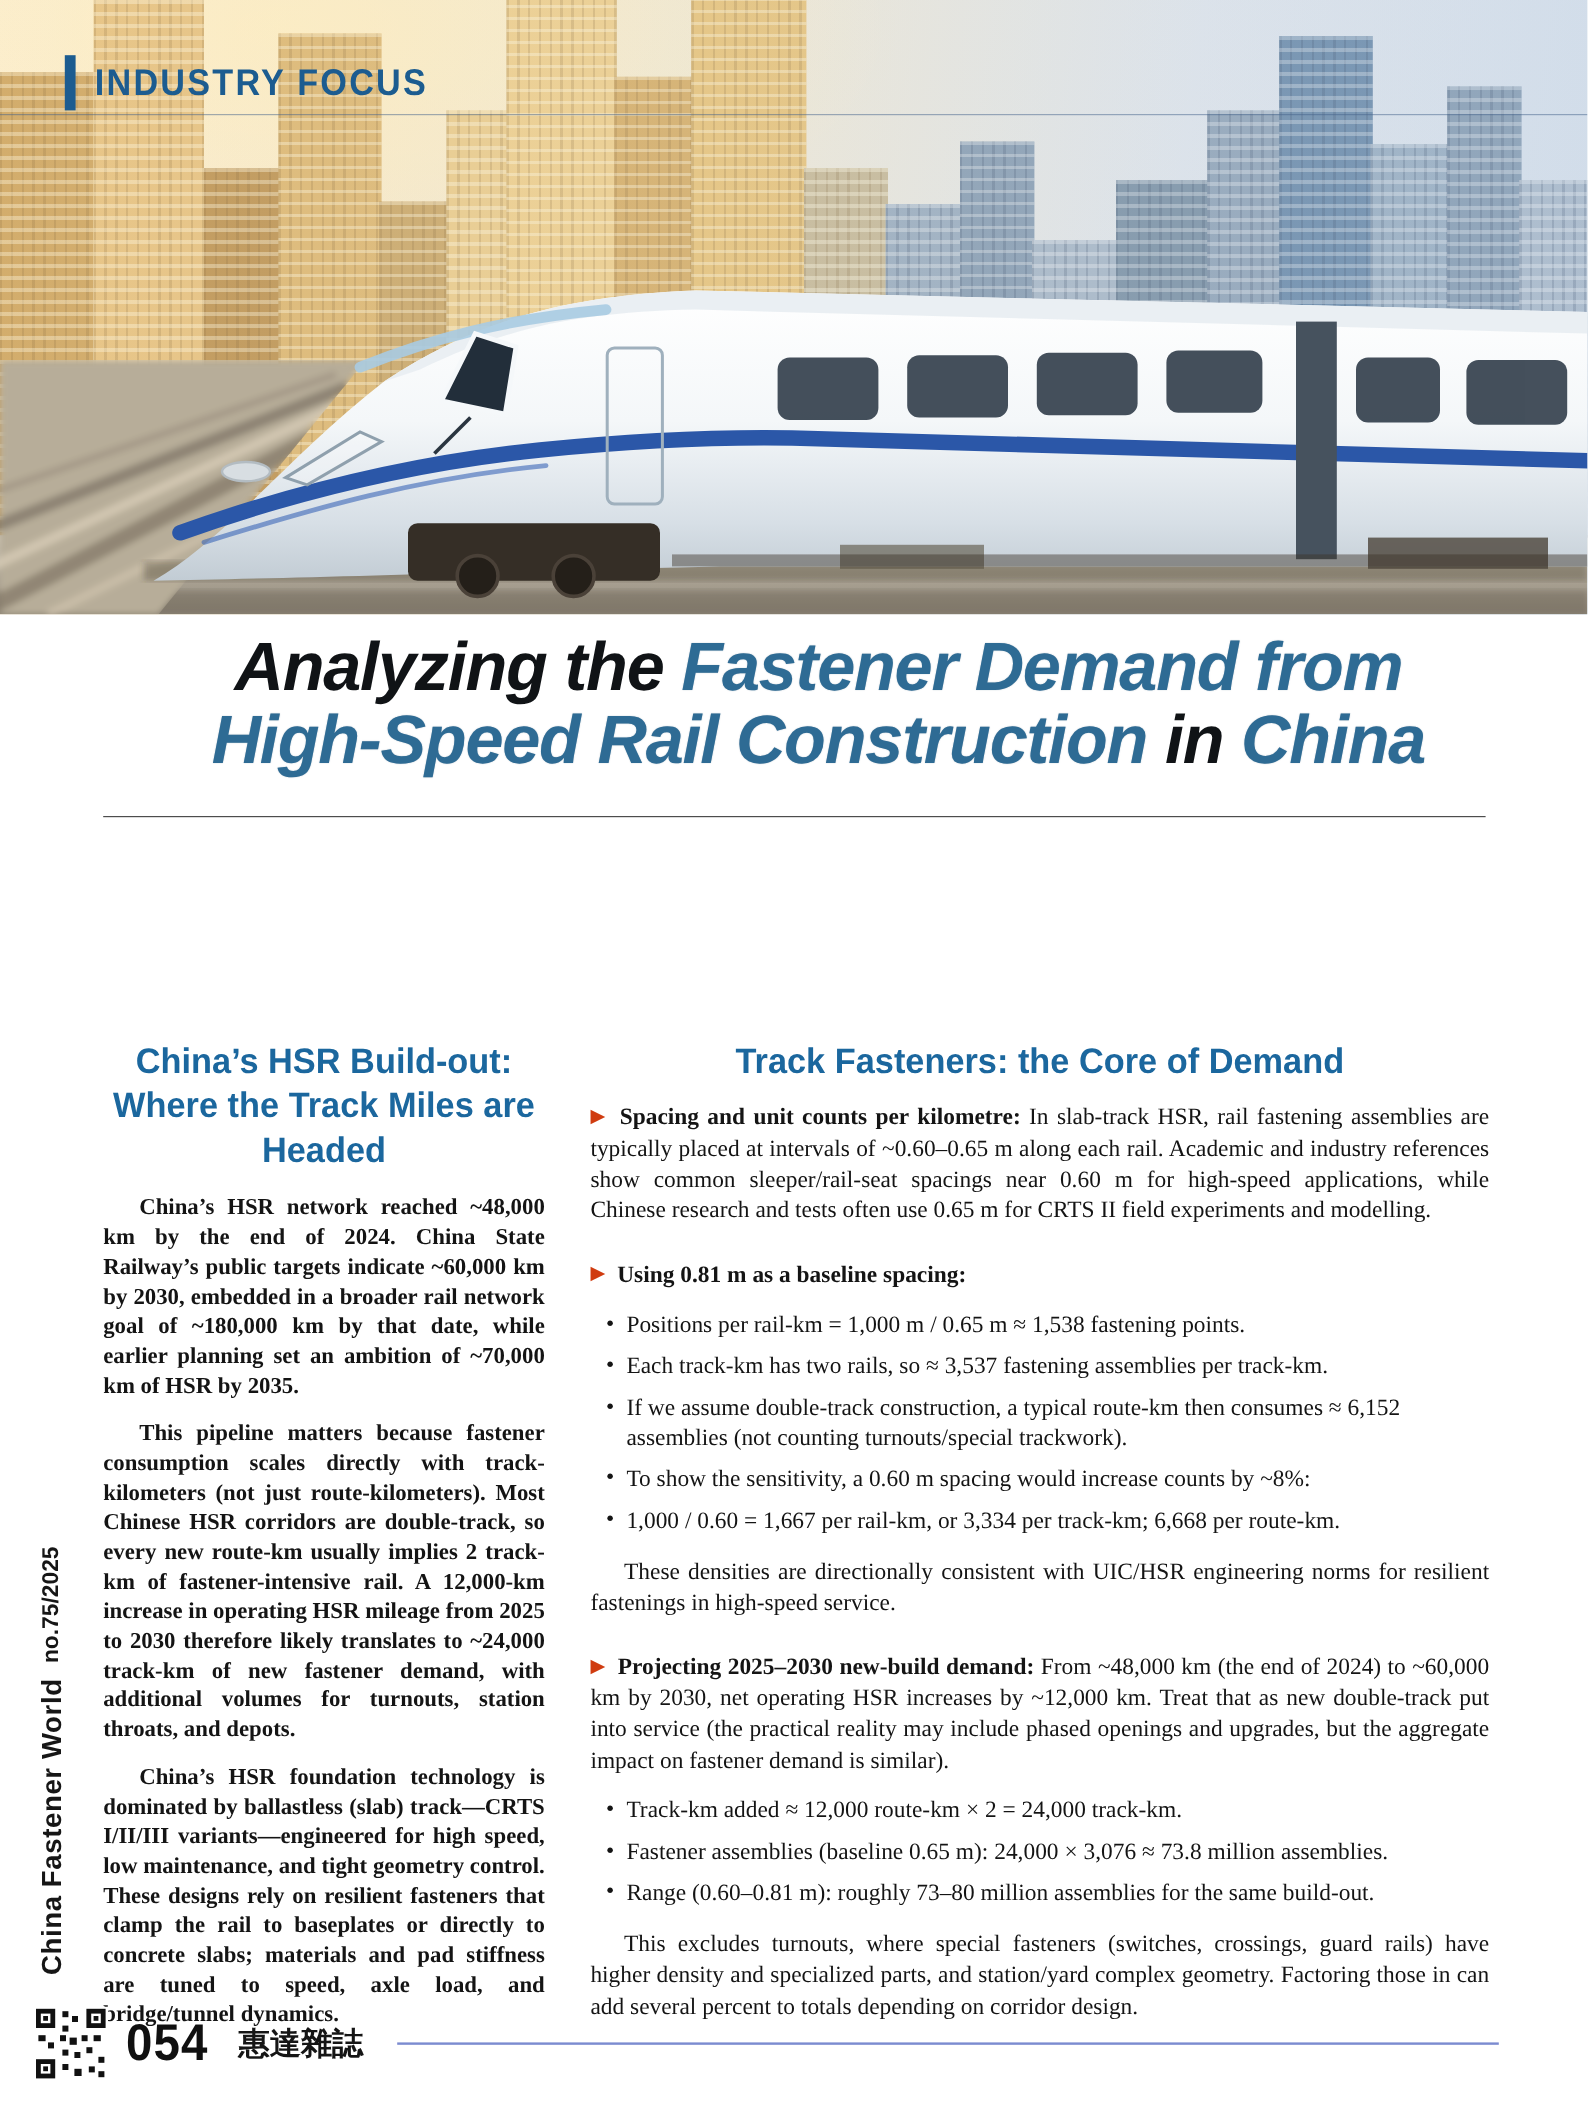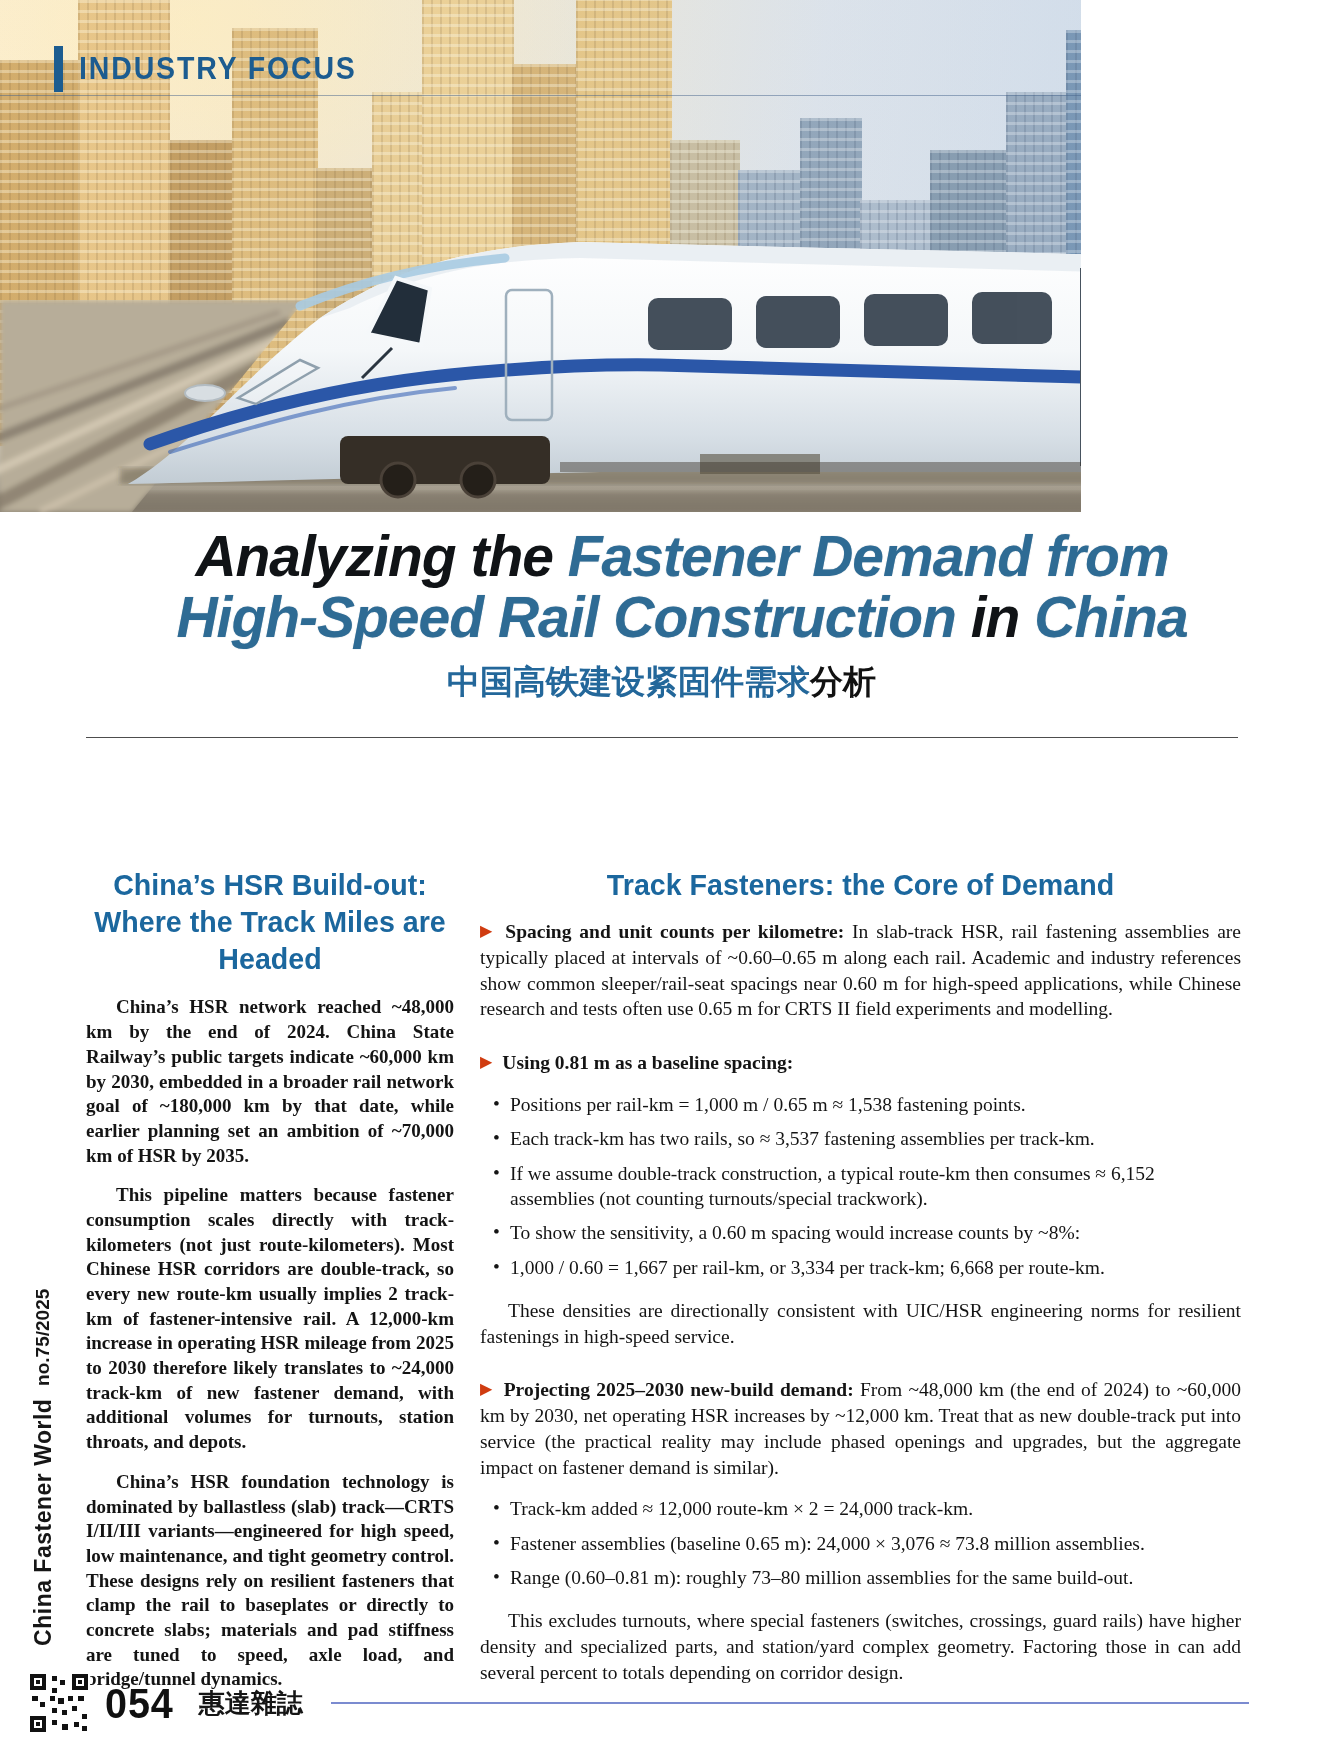--- a/index.html
+++ b/index.html
@@ -1,20 +1,20 @@
 <!DOCTYPE html>
 <html><head>
 <meta charset="utf-8">
 <style>
   html,body{margin:0;padding:0;background:#ffffff;}
   body{width:1323px;height:1764px;position:relative;overflow:hidden;
        font-family:"Liberation Serif",serif;color:#141414;}
 
   
-  .hero{position:absolute;left:0;top:0;width:1081px;height:512px;overflow:hidden;
+  .hero{position:absolute;left:0;top:0;width:1323px;height:512px;overflow:hidden;
         background:linear-gradient(98deg,#f8eed6 0%,#f6e9cb 22%,#ece7d8 48%,#dde4ec 72%,#d2dde9 100%);}
   .sunglow{position:absolute;left:-10%;top:-20%;width:70%;height:70%;
         background:radial-gradient(ellipse at 40% 35%,rgba(255,238,190,.75),rgba(255,238,190,0) 65%);}
   .farline{position:absolute;left:0;top:200px;width:1323px;height:250px;opacity:.55;filter:blur(1.5px);
         background:repeating-linear-gradient(90deg,#bfcbdc 0 42px,#aebdd0 42px 74px,#cdd7e3 74px 128px,#b4c2d4 128px 170px);
         -webkit-mask-image:linear-gradient(to bottom,transparent,black 30%);
         mask-image:linear-gradient(to bottom,transparent,black 30%);}
   .mountains{position:absolute;left:690px;top:182px;width:520px;height:70px;opacity:.6;filter:blur(1.5px);
         background:radial-gradient(ellipse 160px 48px at 28% 100%,#9aa8c8 60%,transparent 61%),
                    radial-gradient(ellipse 200px 40px at 62% 100%,#a6b2cd 60%,transparent 61%),
@@ -42,21 +42,21 @@
         font-size:57px;line-height:1.07;letter-spacing:-1px;margin-top:14px;padding-left:41px;}
   .h-title .blk{color:#101316;}
   .h-title .blu{color:#2e6b94;text-shadow:0 0 1px rgba(30,70,100,.4);}
   .zh-title{font-family:"Liberation Sans",sans-serif;font-weight:700;font-size:33px;margin-top:12px;}
   .zh-title .blu{color:#23679a;}
   .zh-title .blk{color:#111;}
   .byline{font-style:italic;font-weight:700;font-size:19.5px;color:#1c1c1c;margin-top:56px;}
   .divider{margin:32px auto 0;width:1152px;border-top:1.6px solid #4d4d4d;}
 
   
-  .columns{position:absolute;left:86px;top:866px;width:1155px;display:flex;gap:26px;}
+  .columns{position:absolute;left:86px;top:866px;width:1155px;display:flex;gap:38px;}
   .colL{width:368px;flex:0 0 368px;}
   .colR{flex:1;min-width:0;}
   .sec-head{font-family:"Liberation Sans",sans-serif;font-weight:700;color:#1b679e;
         font-size:29.5px;line-height:1.26;text-align:center;transform:scaleX(.97);transform-origin:center;}
   .colL p{font-size:19px;line-height:1.3;text-align:justify;text-indent:30px;margin:0 0 15px 0;font-weight:bold;}
   .colL .sec-head{margin-bottom:18px;}
   .colR .sec-head{margin-bottom:16px;}
   .colR p{font-size:19.5px;line-height:1.32;text-align:justify;margin:0 0 16px 0;}
   .colR p.ind{text-indent:28px;}
   .lead{margin:0 0 14px 0;}
@@ -188,23 +188,20 @@
 </div>
 
 <div class="titleblock">
   <div class="h-title">
     <div>
       <span class="blk">Analyzing the </span><span class="blu">Fastener Demand from</span>
     </div>
     <div>
       <span class="blu">High-Speed Rail Construction </span><span class="blk">in </span><span class="blu">China</span>
     </div>
-  </div>
-  <div class="zh-title">
-    <span class="blu">中国高铁建设紧固件需求</span><span class="blk">分析</span>
   </div>
   <div class="divider"></div>
 </div>
 
 <div class="columns">
 
   <div class="colL">
     <div class="sec-head">
       <div>China’s HSR Build-out:</div>
       <div>Where the Track Miles are</div>

